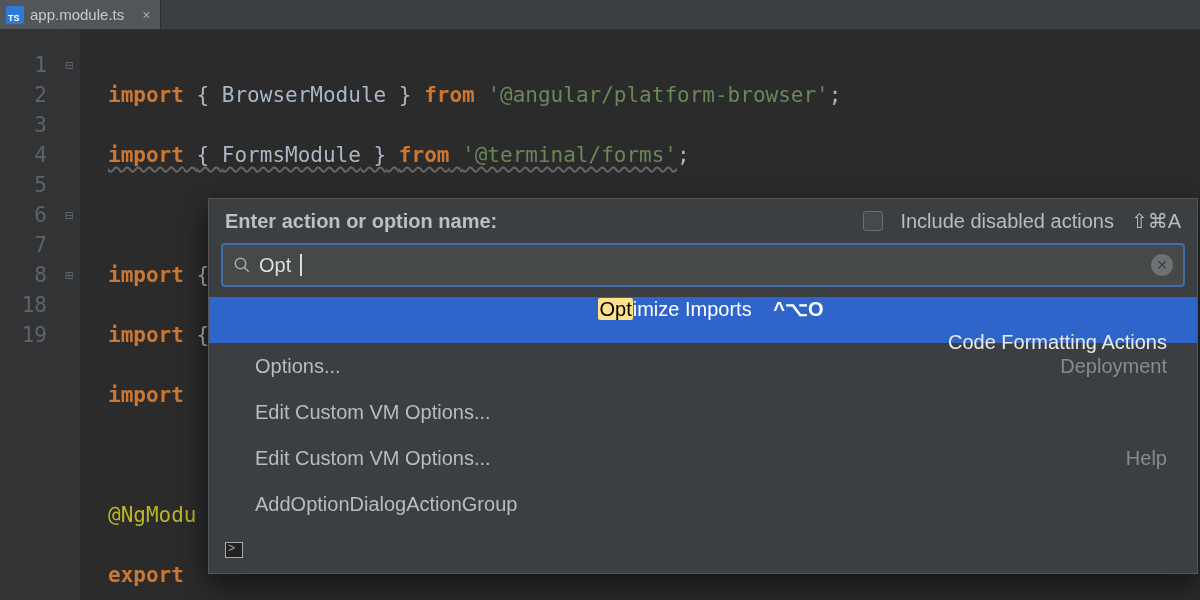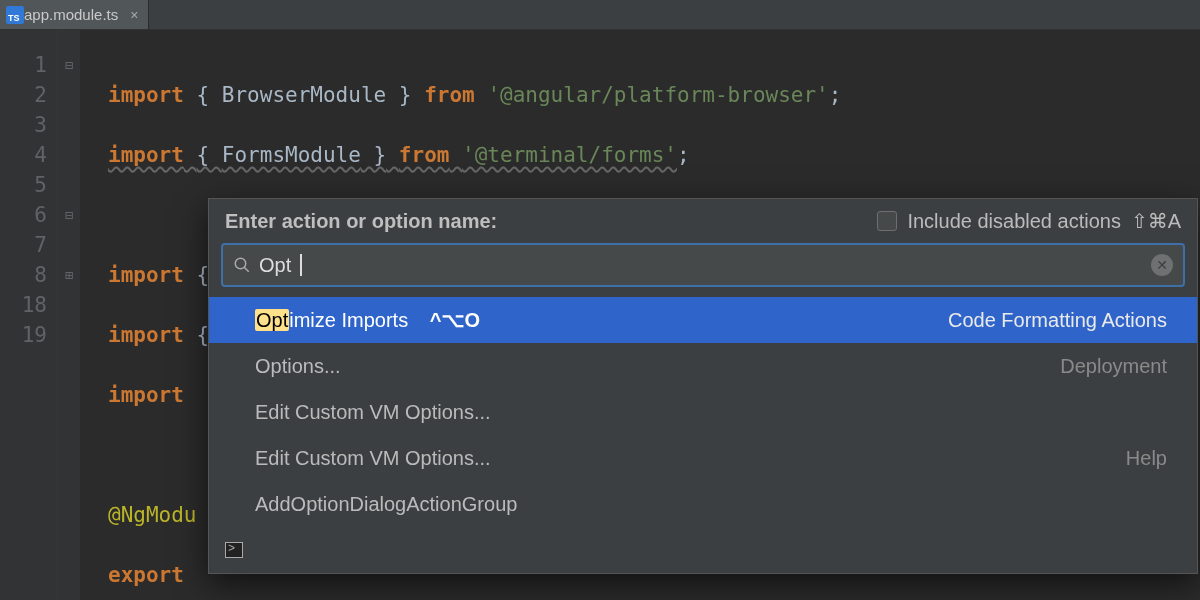--- a/index.html
+++ b/index.html
@@ -17,20 +17,21 @@
     height: 30px;
     display: flex;
     align-items: stretch;
     border-bottom: 1px solid #323232;
   }
   .tab {
     background: #515658;
     display: flex;
     align-items: center;
     padding: 0 10px 0 6px;
+    gap: 6px;
     font-size: 15px;
     color: #c9c9c9;
     border-right: 1px solid #2b2b2b;
   }
   .tab .file-icon {
     width: 18px; height: 18px;
     background: #3079d6;
     display:flex;align-items:flex-end;justify-content:flex-start;
     font-size:9px;font-weight:bold;color:#fff;
     border-radius:2px;
@@ -100,21 +101,21 @@
     color: #bbb;
     font-size: 20px;
   }
   .popup-header {
     display: flex;
     align-items: center;
     padding: 10px 16px 10px 16px;
     gap: 30px;
   }
   .popup-header .title { font-weight: 600; color:#bfbfbf; }
-  .popup-header .right { margin-left: auto; display:flex; align-items:center; gap:10px; color:#bbb;}
+  .popup-header .right { margin-left: auto; display:flex; align-items:center; gap:17px; color:#bbb;}
   .chk {
     width:20px;height:20px;border:1px solid #6e6e6e;border-radius:3px;background:#45494a;
   }
   .shortcut { color:#bbb; }
   .search-row {
     padding: 0 12px 10px 12px;
   }
   .search-box {
     background: #45494a;
     border: 2px solid #3e6fa8;
@@ -145,20 +146,21 @@
     display:flex;align-items:center;
     height:46px;
     padding: 0 30px 0 46px;
     gap:10px;
     color:#bbb;
   }
   .result .grp { margin-left:auto; color:#8a8a8a; }
   .result.selected {
     background:#2f65ca;
     color:#fff;
+    flex-direction:column;
   }
   .result.selected .grp{color:#eaeaea;}
   .result .hl {
     background:#b58900;color:#000;border-radius:2px;padding:0 1px;
   }
   .result.selected .hl{background:#ffe18b;}
   .result .kbd { margin-left:8px;font-weight:600;}
   .result.term {
     padding-left:16px;gap:12px;
   }

